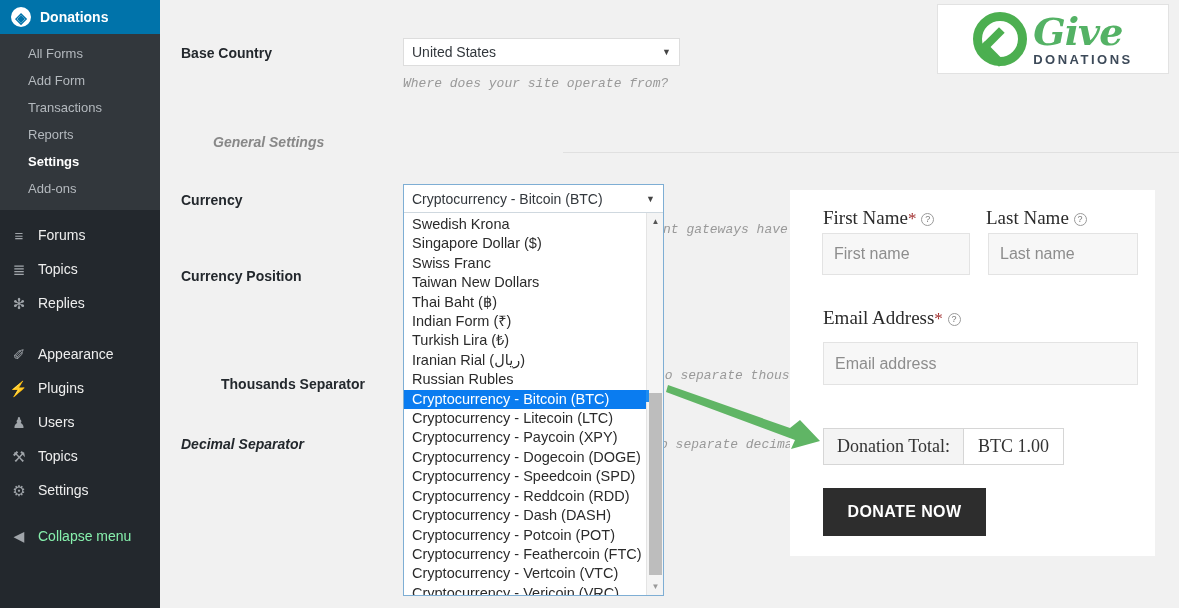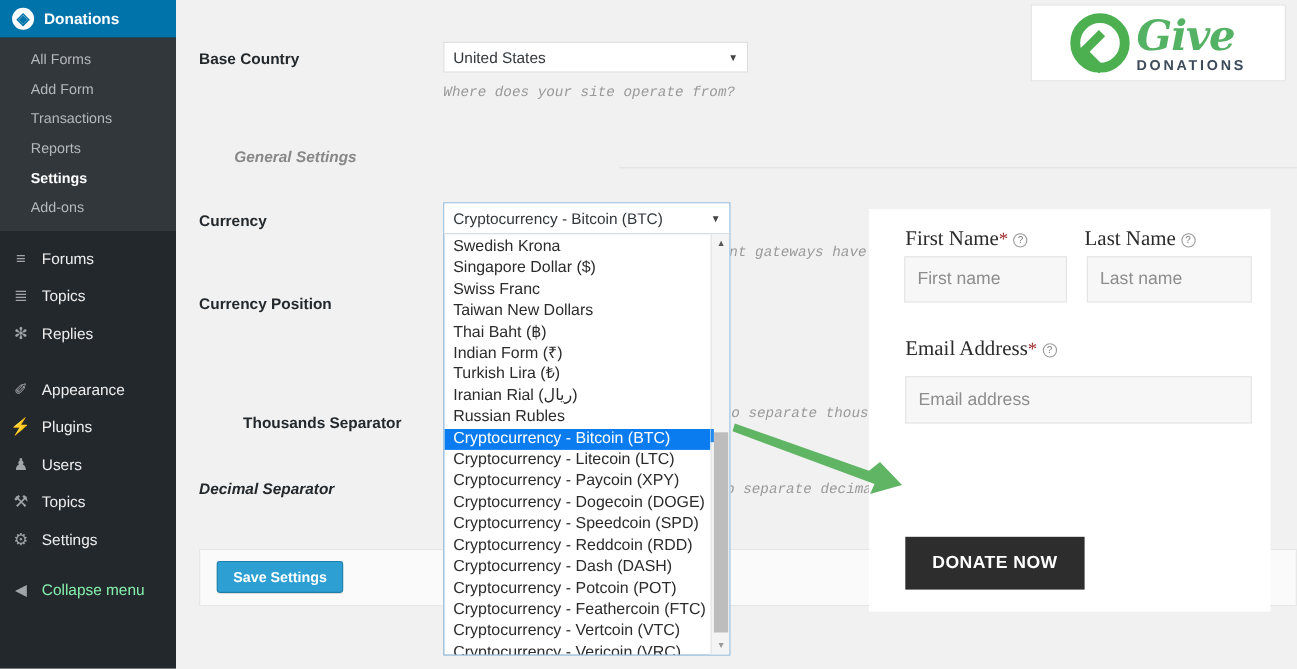--- a/index.html
+++ b/index.html
@@ -313,23 +313,20 @@
 
     <div class="srow slabel" style="left:21px; top:192px;">Currency</div>
     <div class="srow slabel" style="left:21px; top:268px;">Currency Position</div>
     <div class="srow slabel" style="left:21px; top:376px;margin-left:40px;">Thousands Separator</div>
     <div class="srow slabel" style="left:21px; top:436px;font-style:italic;">Decimal Separator</div>
 
     <div class="helptext" style="left:503px; top:222px;">nt gateways have curre</div>
     <div class="helptext" style="left:497px; top:368px;">to separate thousands</div>
     <div class="helptext" style="left:500px; top:437px;">o separate decimal poi</div>
 
-    <div class="save-bar">
-      <div class="save-btn">Save Settings</div>
-    </div>
   </div>
 
   <div id="dropdown">
     <div class="dd-current">
       <span>Cryptocurrency - Bitcoin (BTC)</span>
       <span class="caret">▼</span>
     </div>
     <div class="dd-body">
       <div class="dd-list">
         <div class="dd-opt">Swedish Krona</div>
@@ -381,20 +378,24 @@
     </div>
 
     <div style="position:absolute; left:33px; top:117px;" class="ff-label">
       <span>Email Address</span><span class="ff-req">*</span>
       <span class="ff-help">?</span>
     </div>
     <div class="ff-input" style="left:33px; top:152px; width:315px; height:43px;">
       <span>Email address</span>
     </div>
 
+    <div class="total-wrap">
+      <div class="total-lbl">Donation Total:</div>
+      <div class="total-val">BTC 1.00</div>
+    </div>
 
     <div class="donate-btn">DONATE NOW</div>
   </div>
 
   <svg id="annot" viewBox="0 0 1179 608">
     <g>
       <path d="M668,385 L790,428 L800,420 L820,441 L791,449 L795,440 L666,392 Z" fill="#60b565"></path>
     </g>
   </svg>
 

